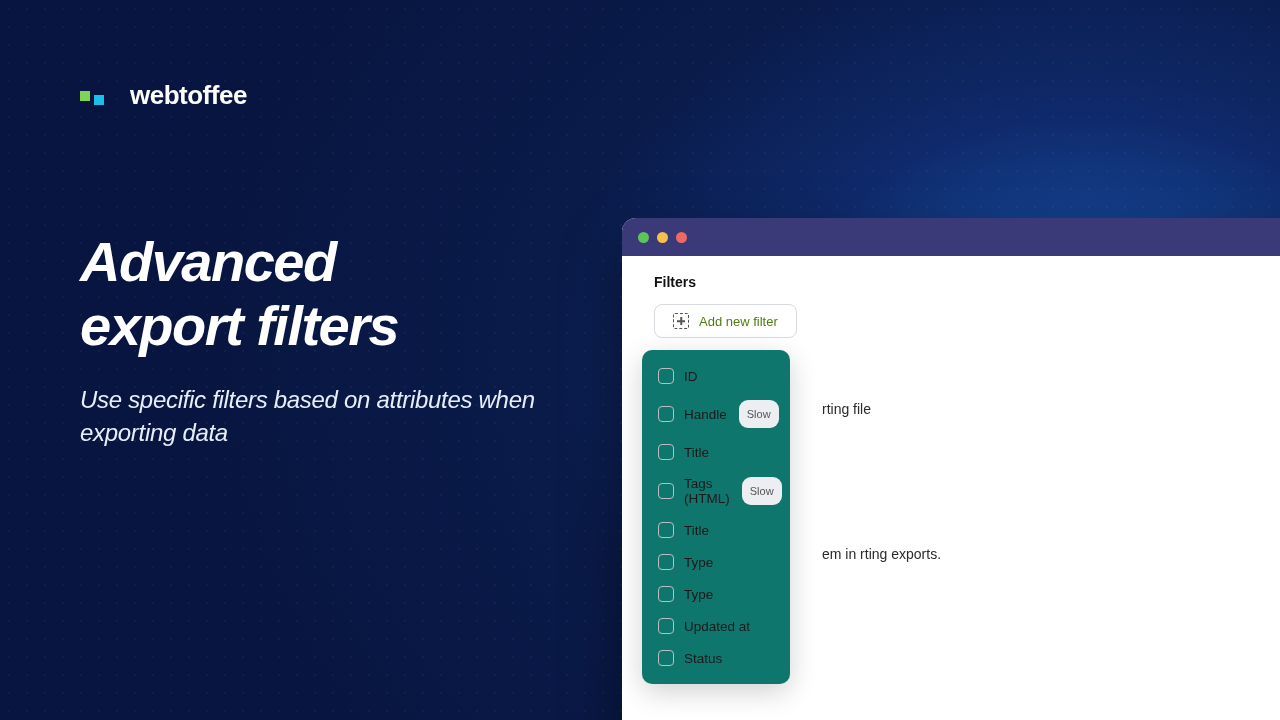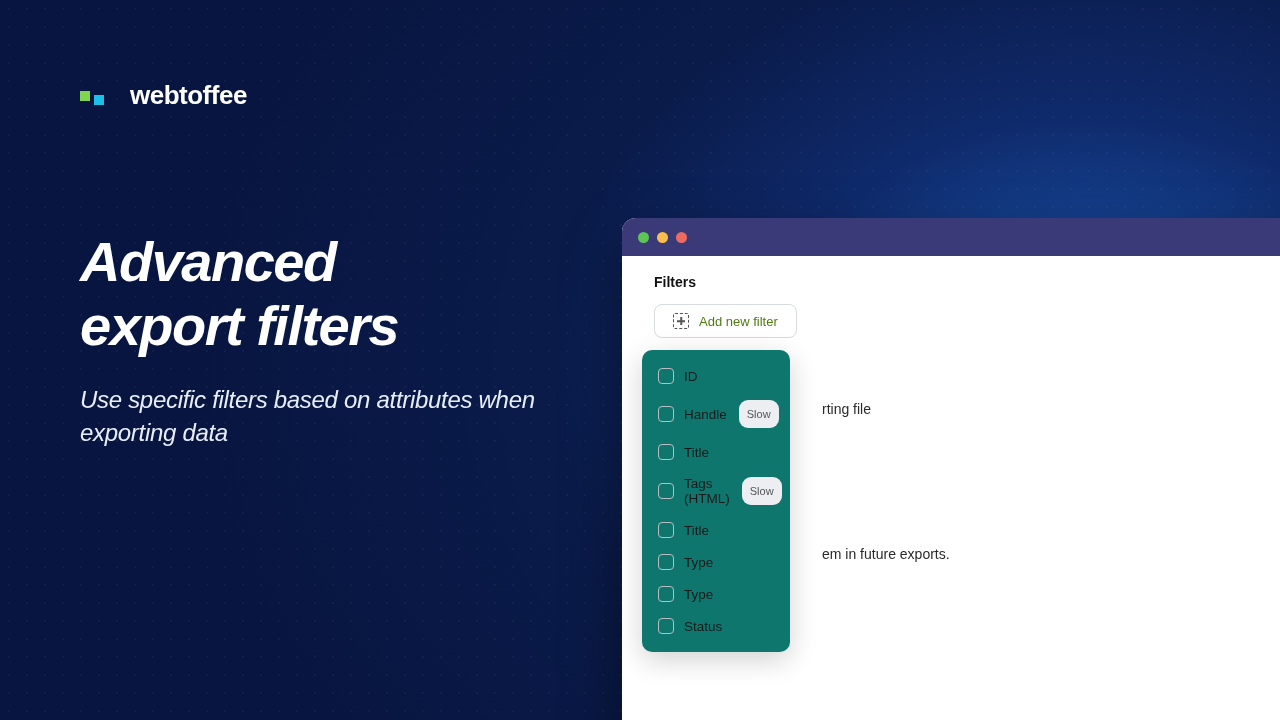--- a/index.html
+++ b/index.html
@@ -147,21 +147,21 @@
 
   <div class="panel">
     <div class="panel-title">Filters</div>
 
     <div class="add-btn">
       <span class="add-icon"></span>
       <span>Add new filter</span>
     </div>
 
     <div class="behind-text bt1">rting file</div>
-    <div class="behind-text bt2">em in future exports.</div>
+    <div class="behind-text bt2">em in rting exports.</div>
 
     
 
     <div class="dropdown" id="dropdown">
         <div class="dd-item">
           <span class="cb"></span>
           <span>ID</span>
         </div>
         <div class="dd-item">
           <span class="cb"></span>
@@ -181,20 +181,24 @@
           <span class="cb"></span>
           <span>Title</span>
         </div>
         <div class="dd-item">
           <span class="cb"></span>
           <span>Type</span>
         </div>
         <div class="dd-item">
           <span class="cb"></span>
           <span>Type</span>
+        </div>
+        <div class="dd-item">
+          <span class="cb"></span>
+          <span>Updated at</span>
         </div>
         <div class="dd-item">
           <span class="cb"></span>
           <span>Status</span>
         </div>
       </div>
   </div>
 </div>
 
 </body></html>

